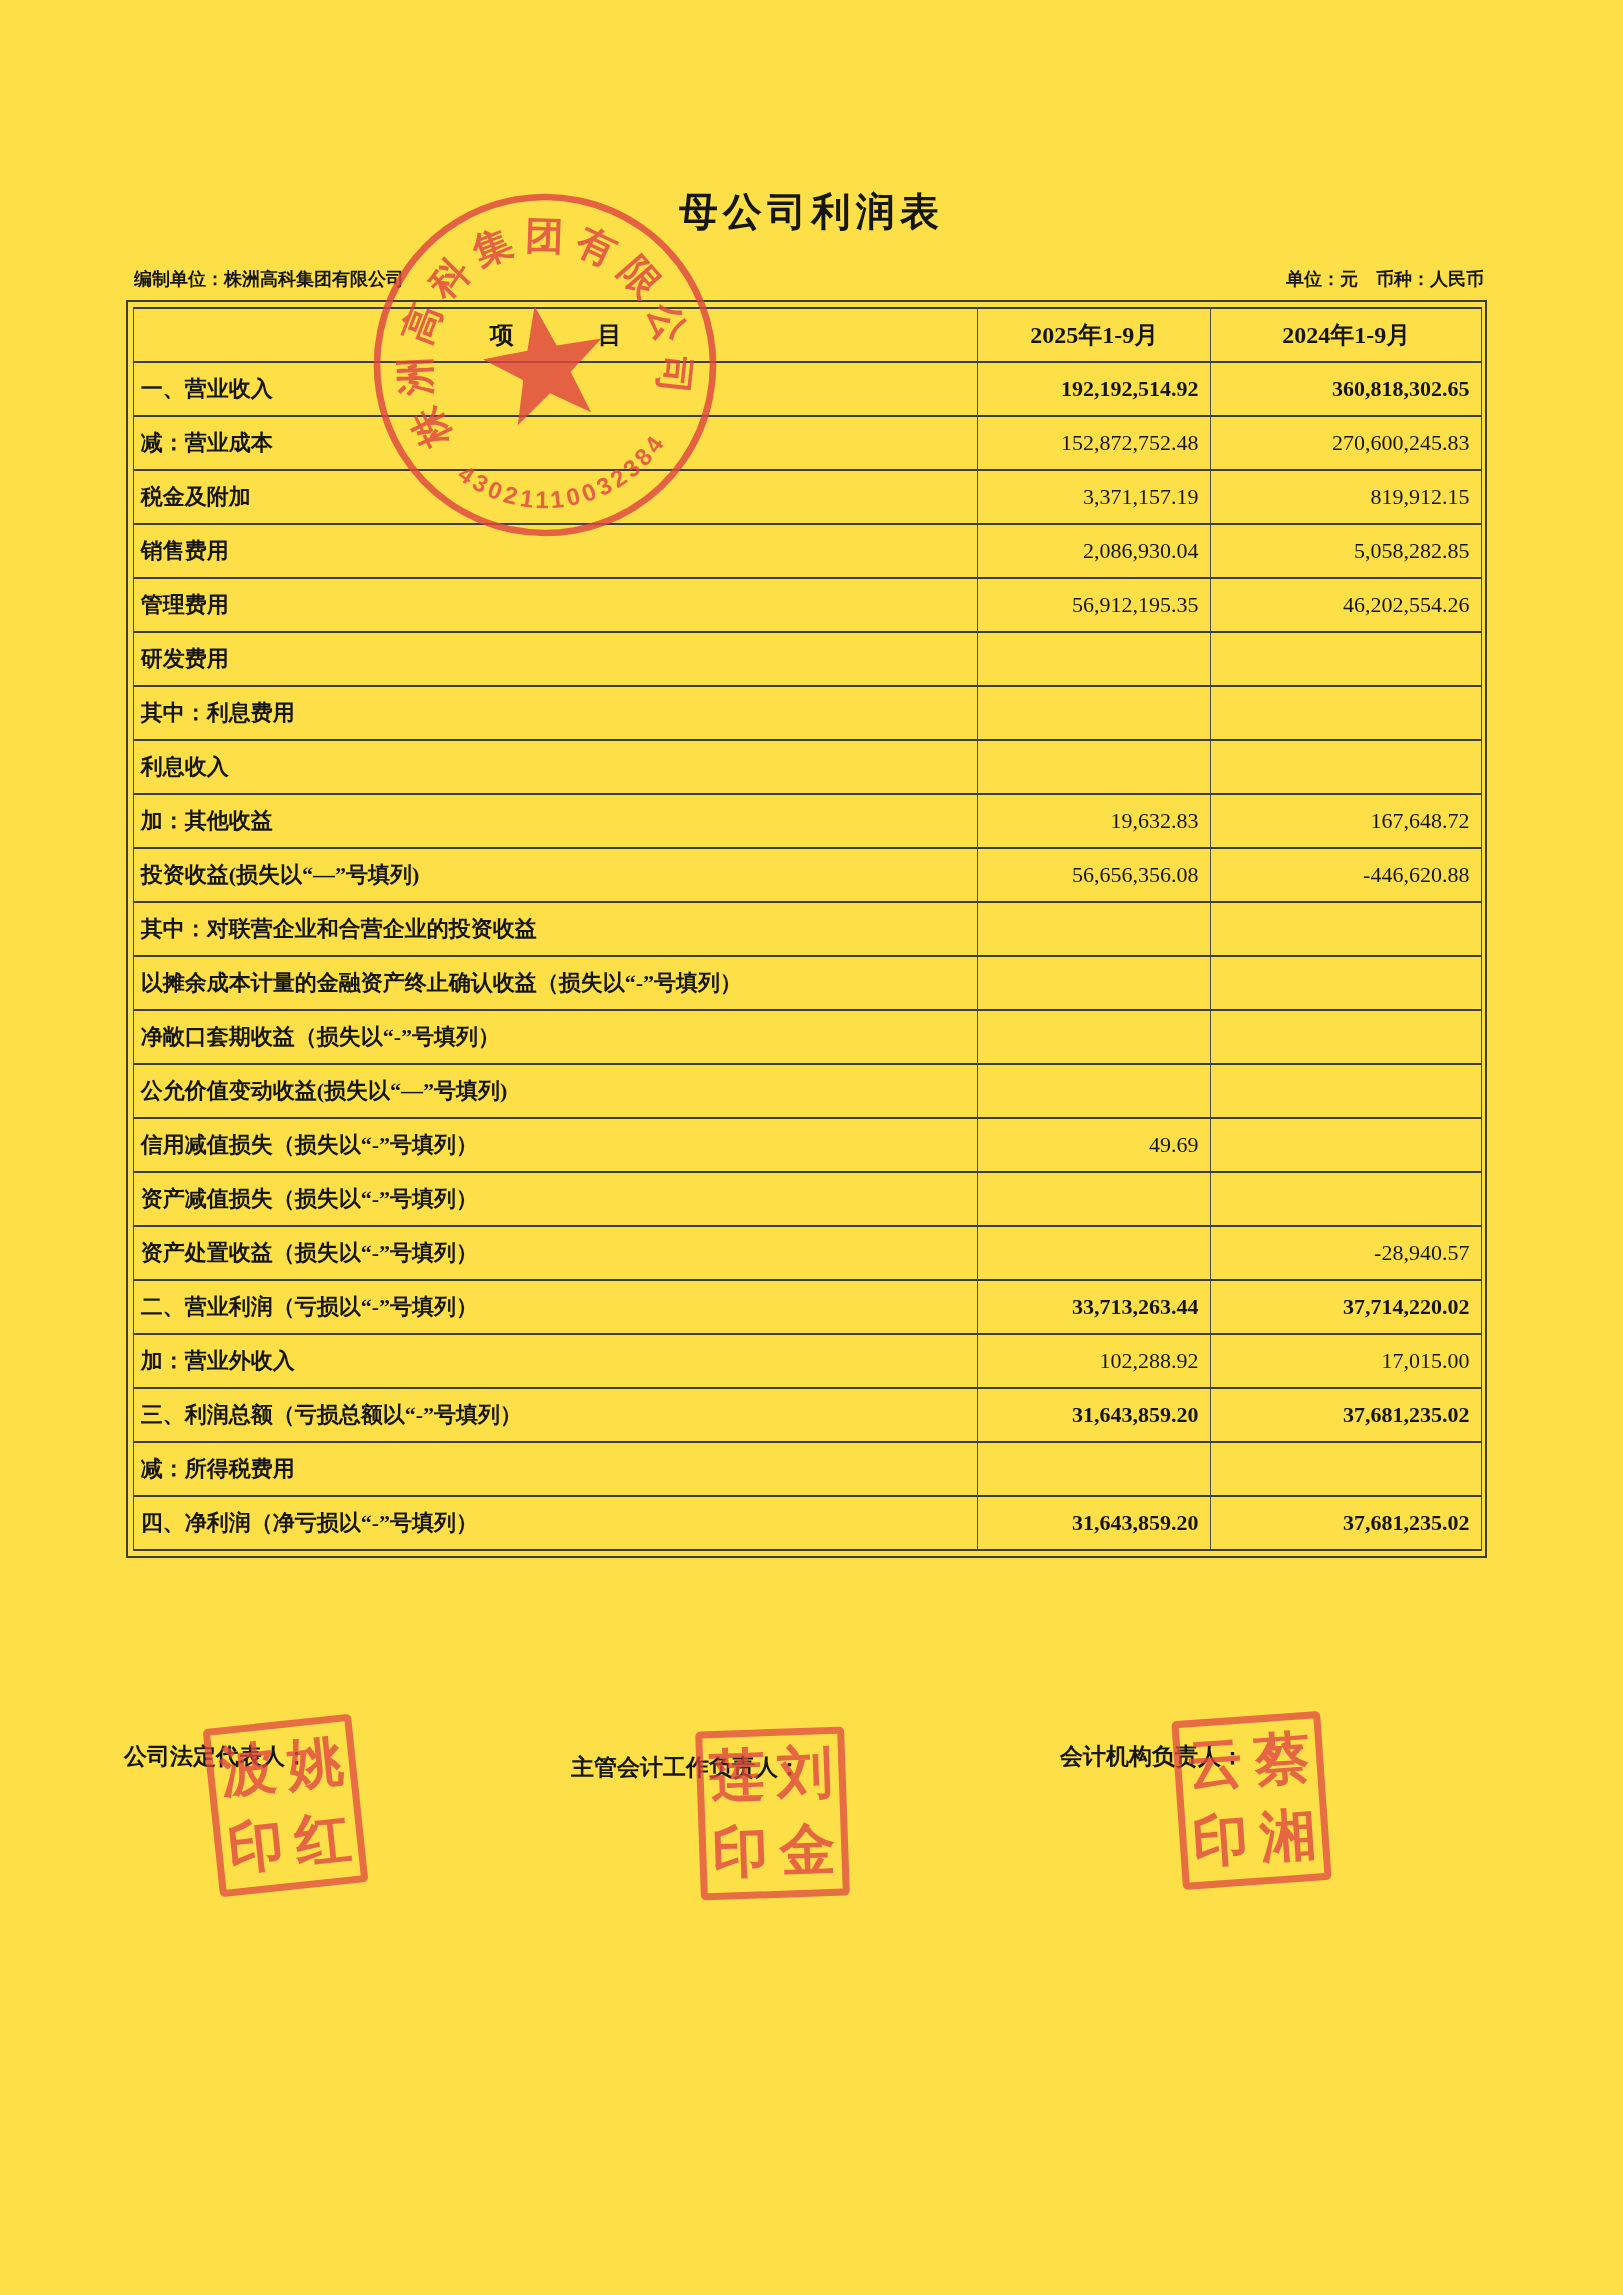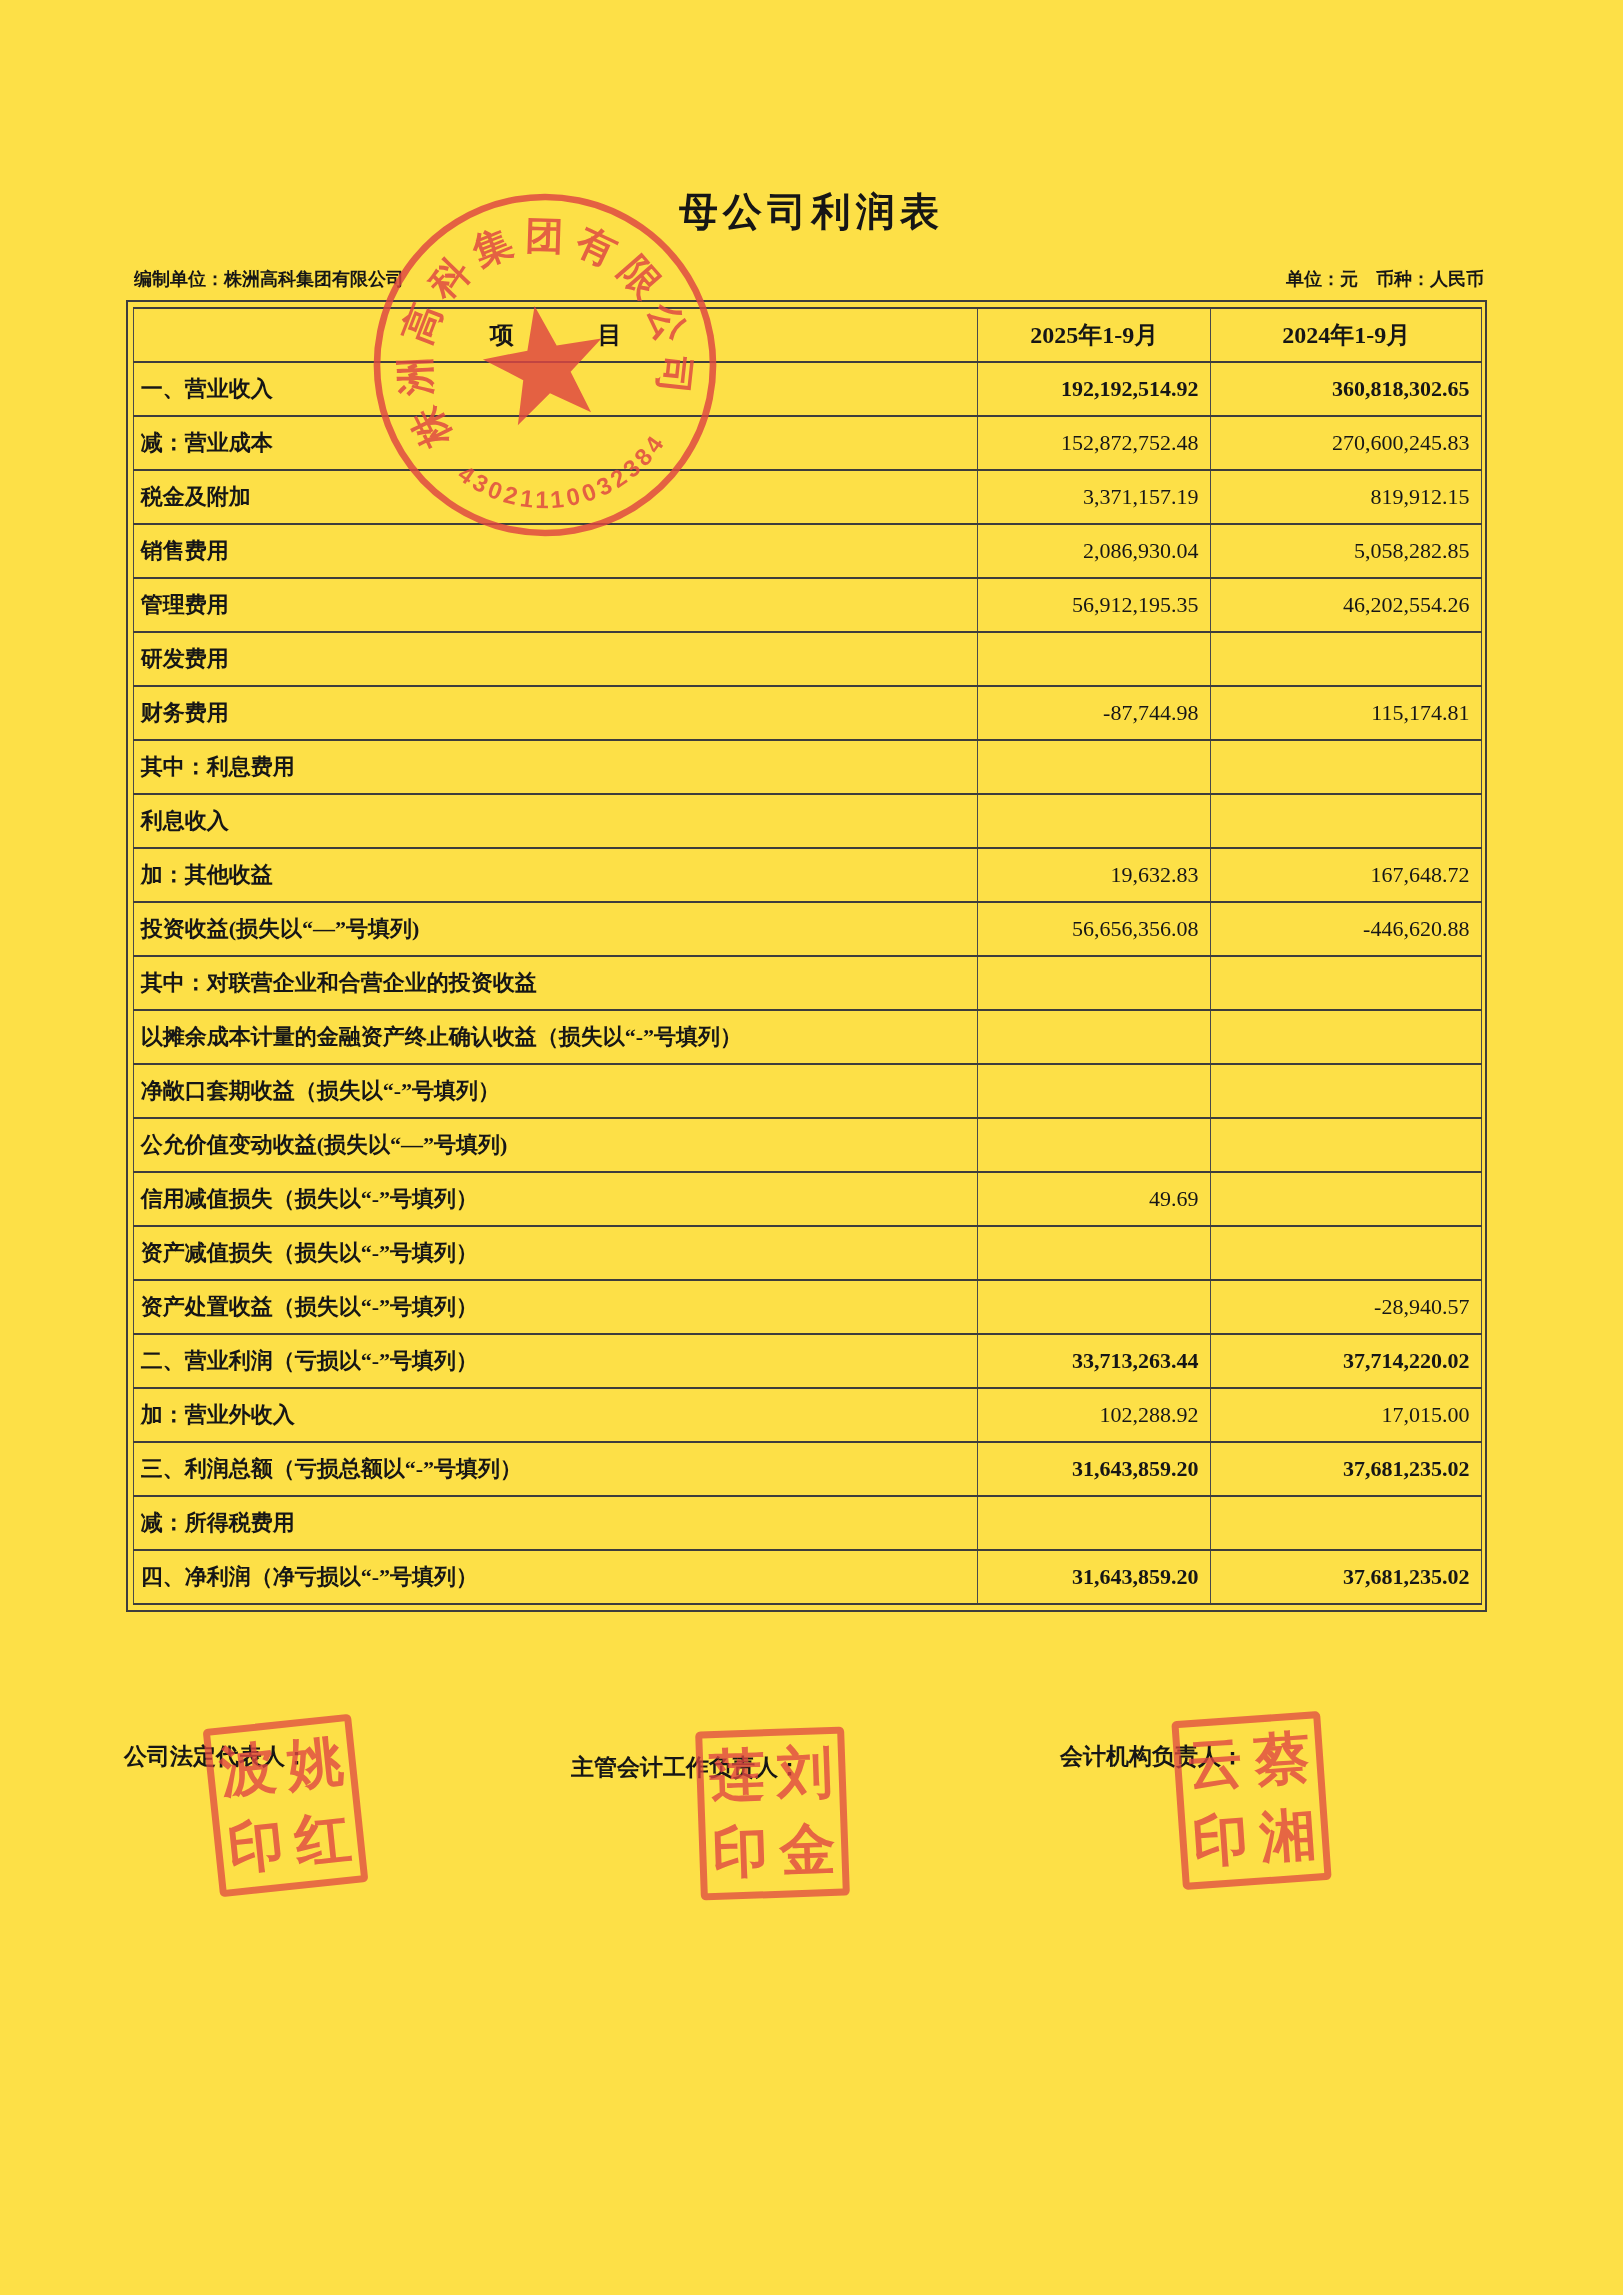--- a/index.html
+++ b/index.html
@@ -118,25 +118,20 @@
           </tr>
           <tr>
             <td class="col-item lbl ind3">管理费用</td>
             <td class="col-num">56,912,195.35</td>
             <td class="col-num2">46,202,554.26</td>
           </tr>
           <tr>
             <td class="col-item lbl ind3">研发费用</td>
             <td class="col-num"></td>
             <td class="col-num2"></td>
-          </tr>
-          <tr>
-            <td class="col-item lbl ind3">财务费用</td>
-            <td class="col-num">-87,744.98</td>
-            <td class="col-num2">115,174.81</td>
           </tr>
           <tr>
             <td class="col-item lbl ind4">其中：利息费用</td>
             <td class="col-num"></td>
             <td class="col-num2"></td>
           </tr>
           <tr>
             <td class="col-item lbl ind5">利息收入</td>
             <td class="col-num"></td>
             <td class="col-num2"></td>

